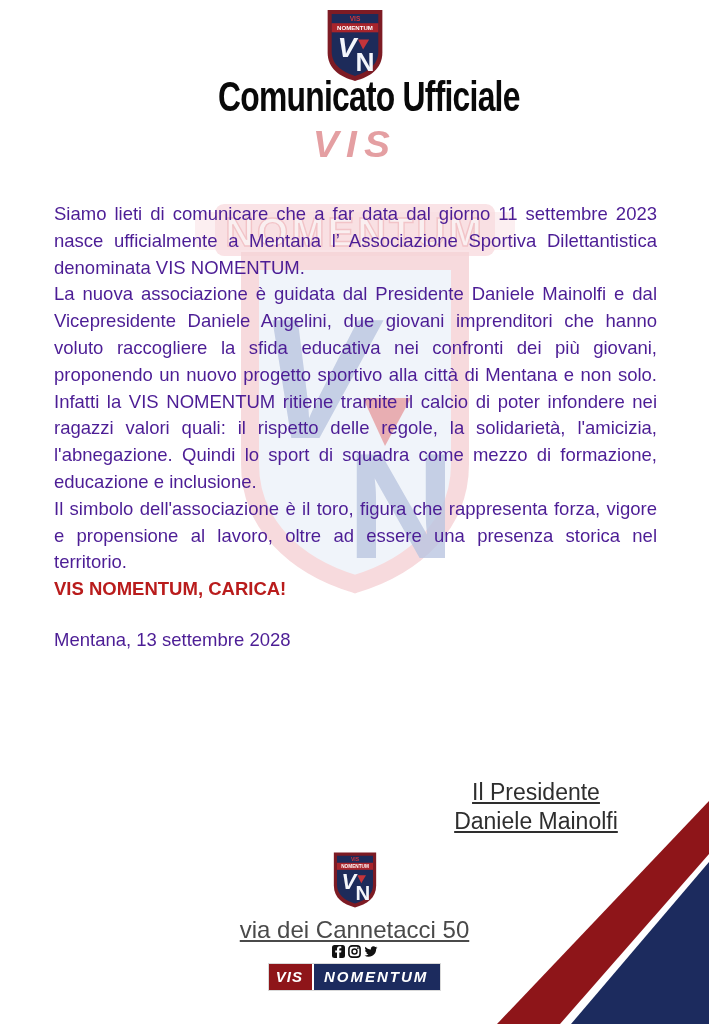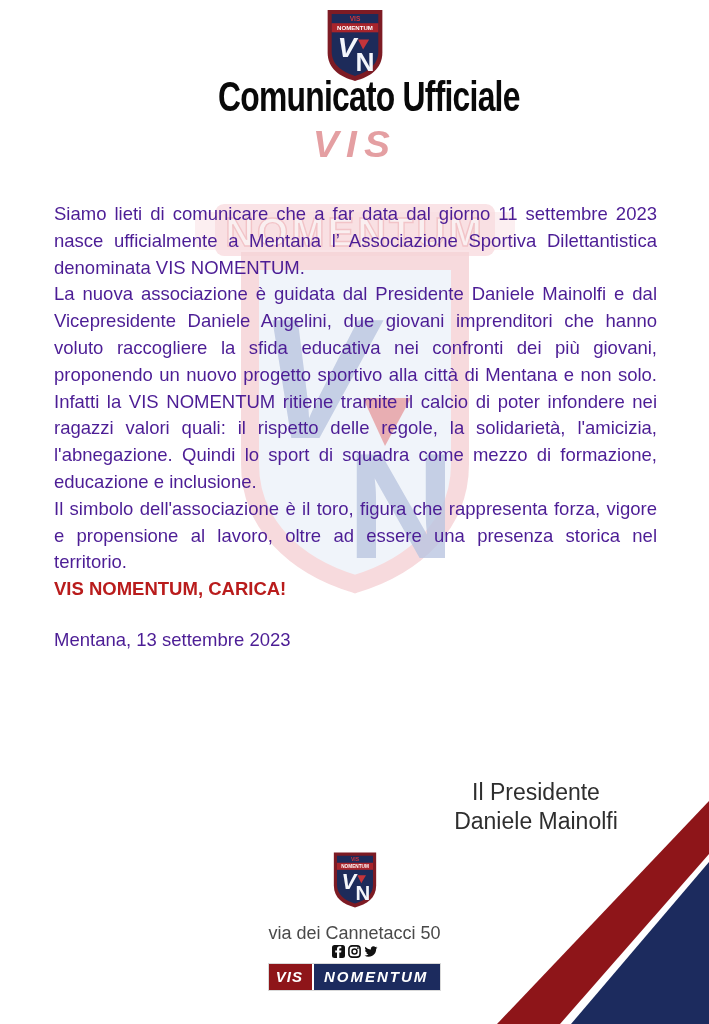--- a/index.html
+++ b/index.html
@@ -19,24 +19,24 @@
   .title { display:inline-block; font-size:43px; font-weight:900; color:#090909;
            letter-spacing:-1px; transform:scaleX(.74); white-space:nowrap; }
   
   .letter { position:absolute; top:201px; left:54px; width:603px; z-index:1; }
   .letter p { margin:0; text-align:justify; font-size:18.5px; line-height:26.8px;
               color:#4c1d95; }
   .letter p.slogan { font-weight:bold; color:#b91c1c; text-align:left; }
   .letter .date-line { margin-top:24px; text-align:left; }
   
   .signature { position:absolute; top:778px; left:408px; width:256px; z-index:1;
-               text-align:center; font-size:23px; line-height:29px; color:#2e2e2e; }
+               text-align:center; font-size:23px; line-height:29px; color:#2e2e2e;text-decoration:underline; }
   
   .footer { position:absolute; top:851px; left:0; right:0; z-index:1; text-align:center; }
-  .footer .address { font-size:18px; color:#4a4a4a; margin-top:10px; }
+  .footer .address { font-size:24px; color:#4a4a4a; margin-top:3px;text-decoration:underline; }
   .footer .city { font-size:18px; font-weight:900; color:#0d0d0d;
                   transform:scaleX(.8); display:inline-block; margin-top:1px; }
   .social-row { display:flex; justify-content:center; align-items:center; gap:3px;
                 margin-top:1px; }
   .brand-bar { display:inline-flex; align-items:stretch; gap:2px; margin-top:6px;
                box-shadow:0 0 0 1px #d9d9d9; background:#fff; }
   .brand-vis { background:#8e1519; color:#fff; font-weight:900; font-style:italic;
                font-size:15px; letter-spacing:1px; padding:4px 9px 5px 7px; }
   .brand-nom { background:#1c2b5e; color:#fff; font-weight:900; font-style:italic;
                font-size:15px; letter-spacing:2px; padding:4px 12px 5px 10px; }
@@ -74,21 +74,21 @@
 
   <div class="title-wrap">
     <span class="title">Comunicato Ufficiale</span>
   </div>
 
   <main class="letter">
     <p>Siamo lieti di comunicare che a far data dal giorno 11 settembre 2023 nasce ufficialmente a Mentana l’ Associazione Sportiva Dilettantistica denominata VIS NOMENTUM.</p>
     <p>La nuova associazione è guidata dal Presidente Daniele Mainolfi e dal Vicepresidente Daniele Angelini, due giovani imprenditori che hanno voluto raccogliere la sfida educativa nei confronti dei più giovani, proponendo un nuovo progetto sportivo alla città di Mentana e non solo. Infatti la VIS NOMENTUM ritiene tramite il calcio di poter infondere nei ragazzi valori quali: il rispetto delle regole, la solidarietà, l'amicizia, l'abnegazione. Quindi lo sport di squadra come mezzo di formazione, educazione e inclusione.</p>
     <p>Il simbolo dell'associazione è il toro, figura che rappresenta forza, vigore e propensione  al lavoro, oltre ad essere  una presenza  storica nel territorio.</p>
     <p class="slogan">VIS NOMENTUM,  CARICA!</p>
-    <p class="date-line">Mentana, 13 settembre 2023</p>
+    <p class="date-line">Mentana, 13 settembre 2028</p>
   </main>
 
   <div class="signature">
     <div>Il Presidente</div>
     <div>Daniele Mainolfi</div>
   </div>
 
   <footer class="footer">
     <svg width="48" height="58" viewBox="0 0 60 74">
       <path d="M3,2 H57 V44 C57,60 45,68 30,72 C15,68 3,60 3,44 Z" fill="#7d1b24"></path>

